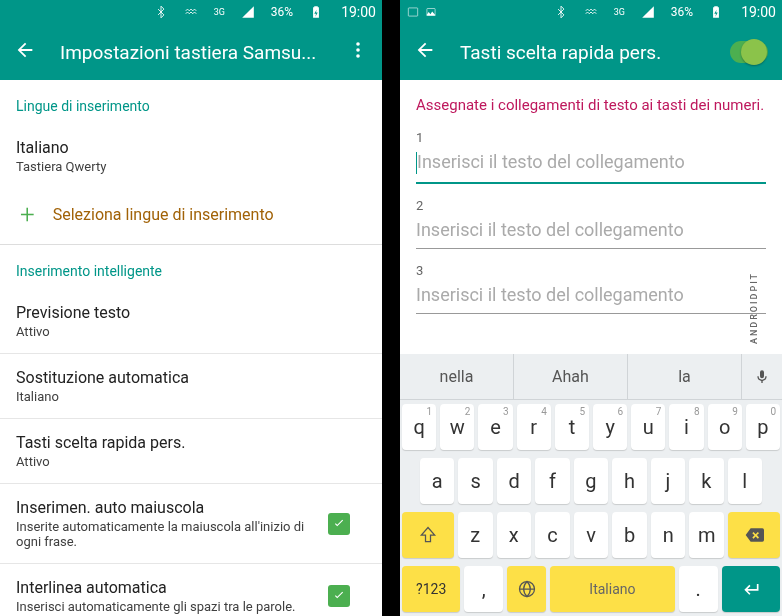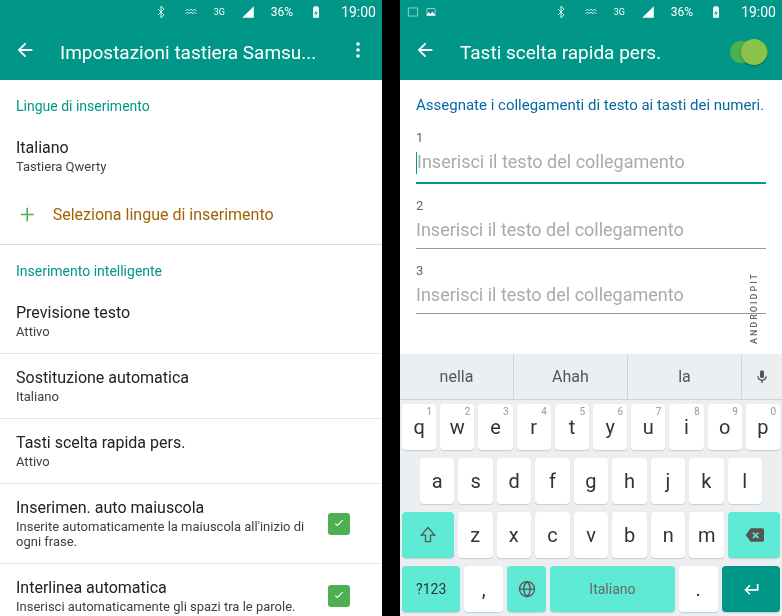--- a/index.html
+++ b/index.html
@@ -39,39 +39,39 @@
 
 .add-lang { display: flex; align-items: center; gap: 18px; padding: 16px 20px; }
 .add-lang .plus { color: #4caf50; font-size: 26px; font-weight: 300; line-height: 20px; }
 .add-lang .lbl { font-size: 16px; color: #a16207; }
 
 .check-row { display: flex; align-items: center; }
 .check-row .txt { flex: 1; }
 .checkbox { width: 22px; height: 22px; background: #4caf50; border-radius: 3px; margin-right: 16px; display: flex; align-items: center; justify-content: center; }
 .checkbox svg { width: 14px; height: 14px; }
 
-.instruction { font-size: 15px; color: #0369a1; padding: 16px 16px 6px; }
+.instruction { font-size: 15px; color: #be185d; padding: 16px 16px 6px; }
 .field { padding: 10px 16px 4px; }
 .field .num { font-size: 13px; color: #666; }
 .field .input { font-size: 18px; color: #aaa; border: none; border-bottom: 1px solid #999; padding: 6px 0 8px; width: 100%; outline: none; background: transparent; }
 .field.focused .input { border-bottom: 2px solid #009688; }
 .field.focused .input::before { content: ""; }
 .cursor { display: inline-block; width: 1px; height: 22px; background: #009688; vertical-align: middle; }
 
 .keyboard { background: #eceff1; }
 .suggestions { display: flex; height: 46px; align-items: center; border-bottom: 1px solid #d0d4d7; }
 .sug { flex: 1; text-align: center; font-size: 16px; color: #555; border-right: 1px solid #d0d4d7; height: 100%; display: flex; align-items: center; justify-content: center; }
 .sug:last-of-type { border-right: none; }
 .sug.mic { flex: 0 0 40px; }
 .sug.mic svg { width: 16px; height: 16px; }
 
 .krow { display: flex; padding: 4px 2px; gap: 4px; }
 .key { flex: 1; height: 46px; background: #fff; border-radius: 4px; box-shadow: 0 1px 1px rgba(0,0,0,.15); display: flex; align-items: center; justify-content: center; font-size: 20px; color: #333; position: relative; }
 .key .kn { position: absolute; top: 2px; right: 4px; font-size: 10px; color: #999; }
-.key.dark { background: #5eead4; }
+.key.dark { background: #fde047; }
 .key.wide15 { flex: 1.5; }
 .key.space { flex: 3.2; font-size: 14px; color: #666; }
 .key.enter { background: #009688; color: #fff; }
 .key svg { width: 20px; height: 20px; }
 .krow.r2 { padding-left: 20px; padding-right: 20px; }
 .key.small-txt { font-size: 14px; }
 </style>
 </head>
 <body>
 

